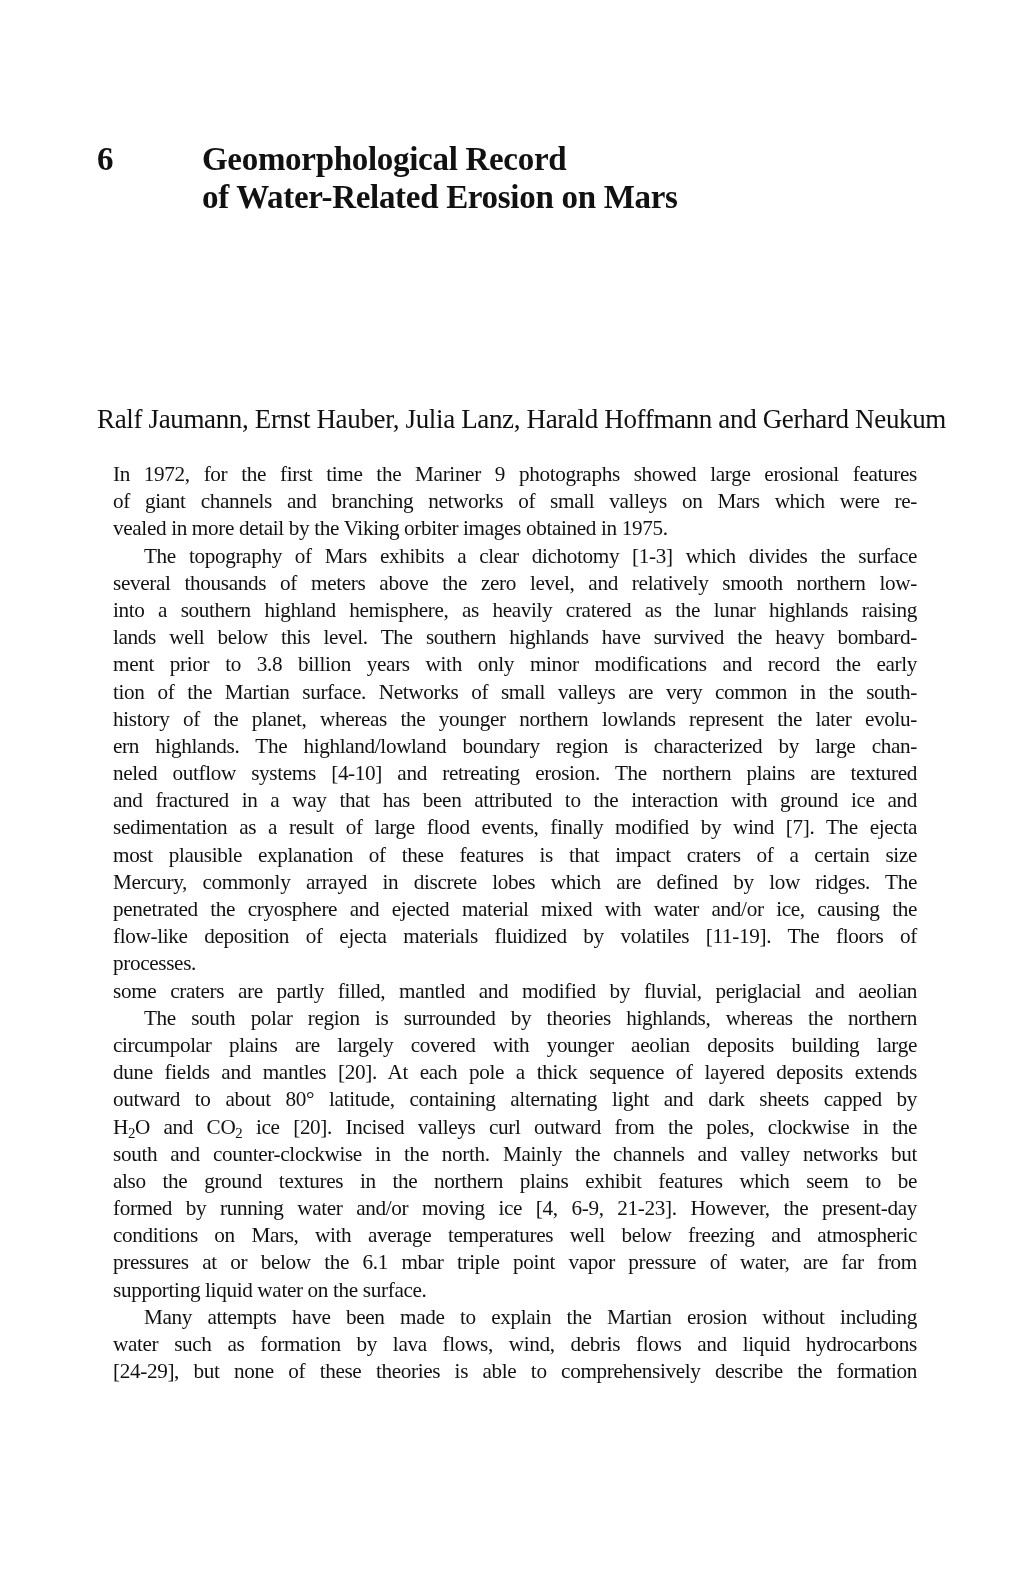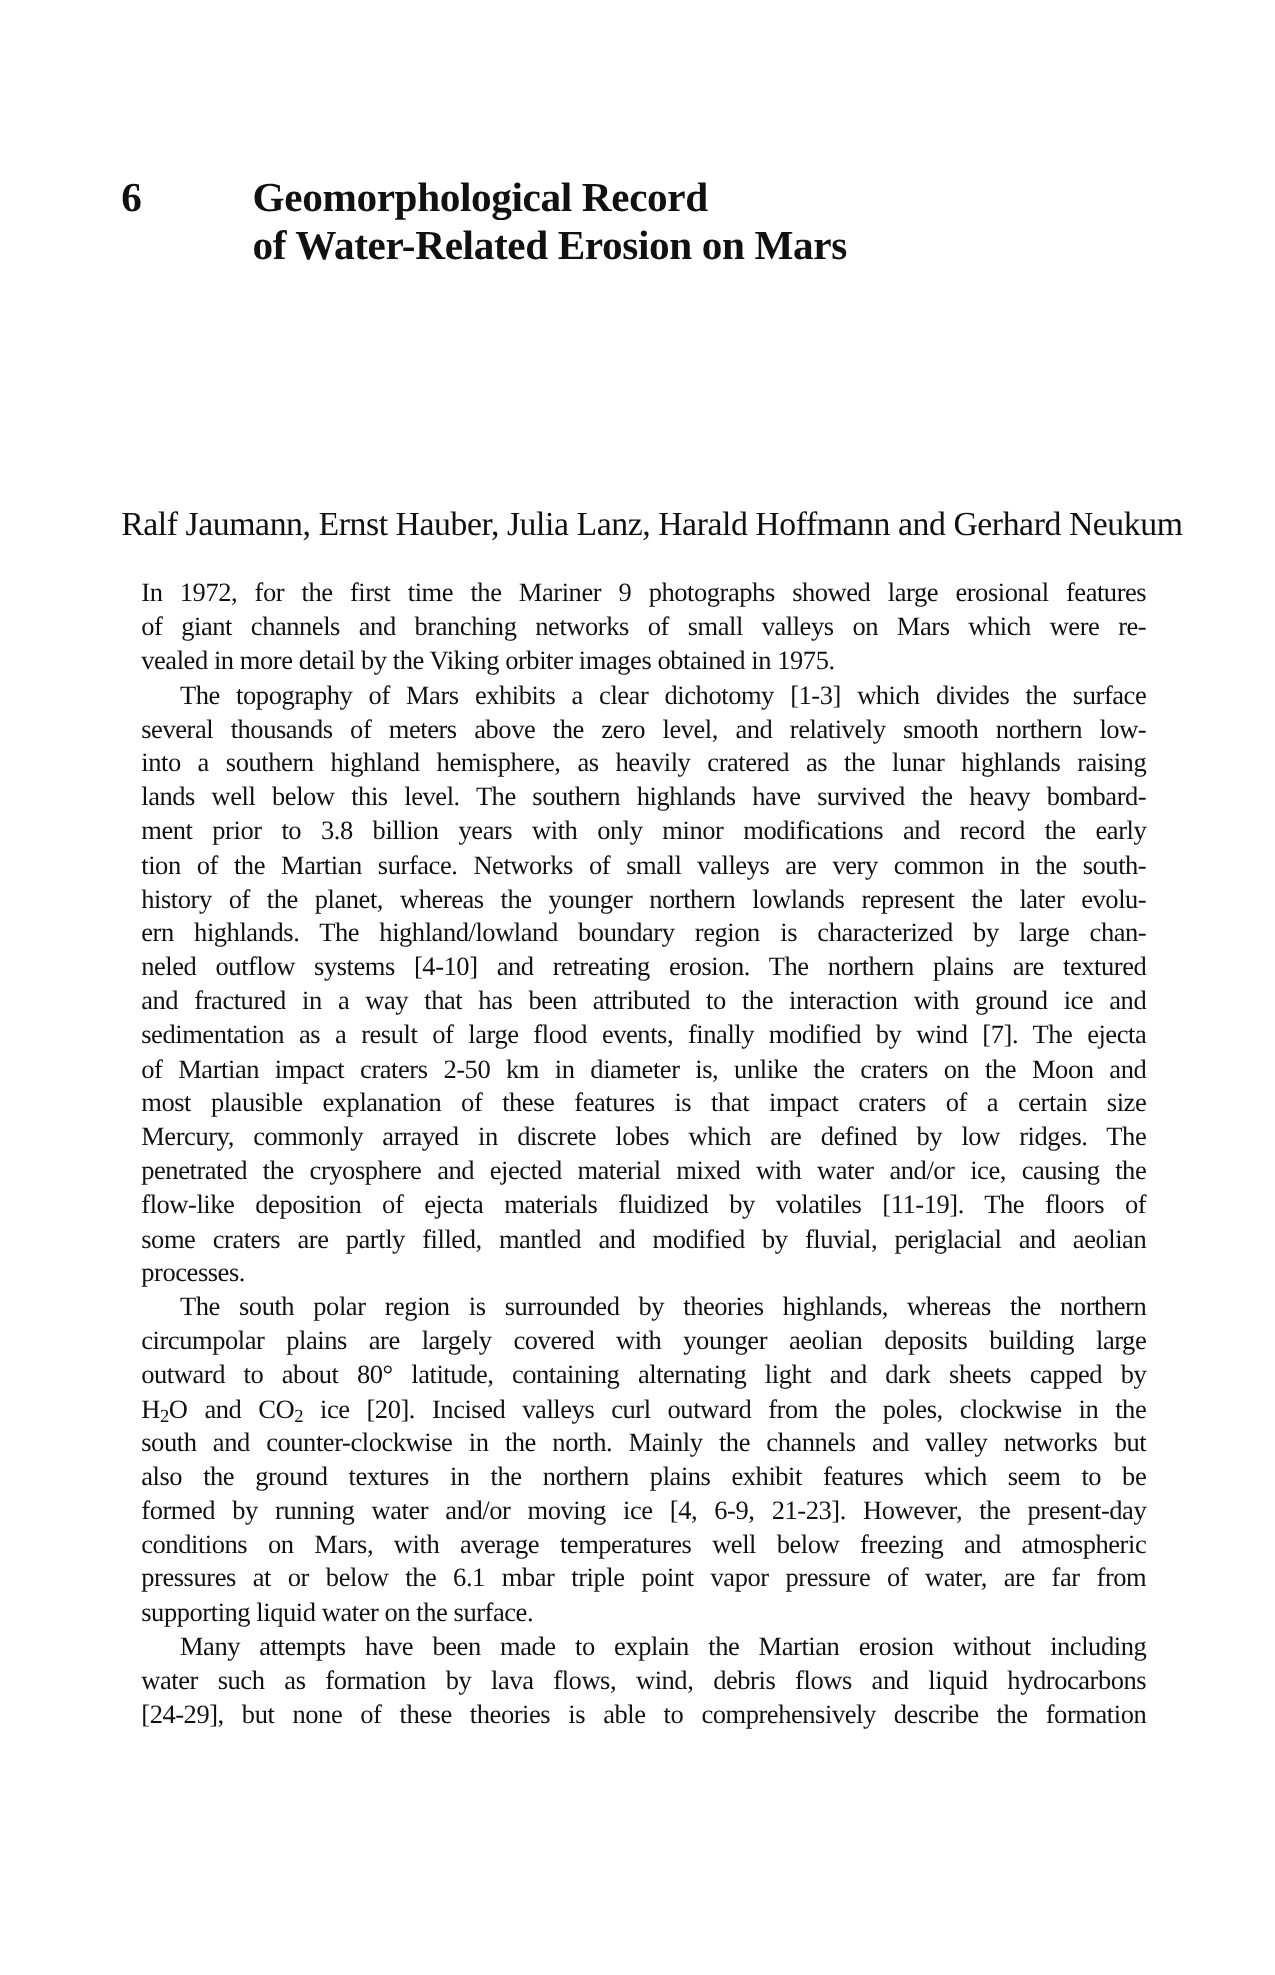--- a/index.html
+++ b/index.html
@@ -100,31 +100,31 @@
       <span class="line">several thousands of meters above the zero level, and relatively smooth northern low-</span>
       <span class="line">into a southern highland hemisphere, as heavily cratered as the lunar highlands raising</span>
       <span class="line">lands well below this level. The southern highlands have survived the heavy bombard-</span>
       <span class="line">ment prior to 3.8 billion years with only minor modifications and record the early</span>
       <span class="line">tion of the Martian surface. Networks of small valleys are very common in the south-</span>
       <span class="line">history of the planet, whereas the younger northern lowlands represent the later evolu-</span>
       <span class="line">ern highlands. The highland/lowland boundary region is characterized by large chan-</span>
       <span class="line">neled outflow systems [4-10] and retreating erosion. The northern plains are textured</span>
       <span class="line">and fractured in a way that has been attributed to the interaction with ground ice and</span>
       <span class="line">sedimentation as a result of large flood events, finally modified by wind [7]. The ejecta</span>
-      <span class="line">of Martian impact craters 2-50 km in diameter is, unlike the craters on the Moon and</span>
       <span class="line">most plausible explanation of these features is that impact craters of a certain size</span>
       <span class="line">Mercury, commonly arrayed in discrete lobes which are defined by low ridges. The</span>
       <span class="line">penetrated the cryosphere and ejected material mixed with water and/or ice, causing the</span>
       <span class="line">flow-like deposition of ejecta materials fluidized by volatiles [11-19]. The floors of</span>
+      <span class="line last">processes.</span>
       <span class="line">some craters are partly filled, mantled and modified by fluvial, periglacial and aeolian</span>
-      <span class="line last">processes.</span>
     </div>
     <div>
       <span class="line indent">The south polar region is surrounded by theories highlands, whereas the northern</span>
       <span class="line">circumpolar plains are largely covered with younger aeolian deposits building large</span>
+      <span class="line">dune fields and mantles [20]. At each pole a thick sequence of layered deposits extends</span>
       <span class="line">outward to about 80° latitude, containing alternating light and dark sheets capped by</span>
       <span class="line">H<sub>2</sub>O and CO<sub>2</sub> ice [20]. Incised valleys curl outward from the poles, clockwise in the</span>
       <span class="line">south and counter-clockwise in the north. Mainly the channels and valley networks but</span>
       <span class="line">also the ground textures in the northern plains exhibit features which seem to be</span>
       <span class="line">formed by running water and/or moving ice [4, 6-9, 21-23]. However, the present-day</span>
       <span class="line">conditions on Mars, with average temperatures well below freezing and atmospheric</span>
       <span class="line">pressures at or below the 6.1 mbar triple point vapor pressure of water, are far from</span>
       <span class="line last">supporting liquid water on the surface.</span>
     </div>
     <div>

